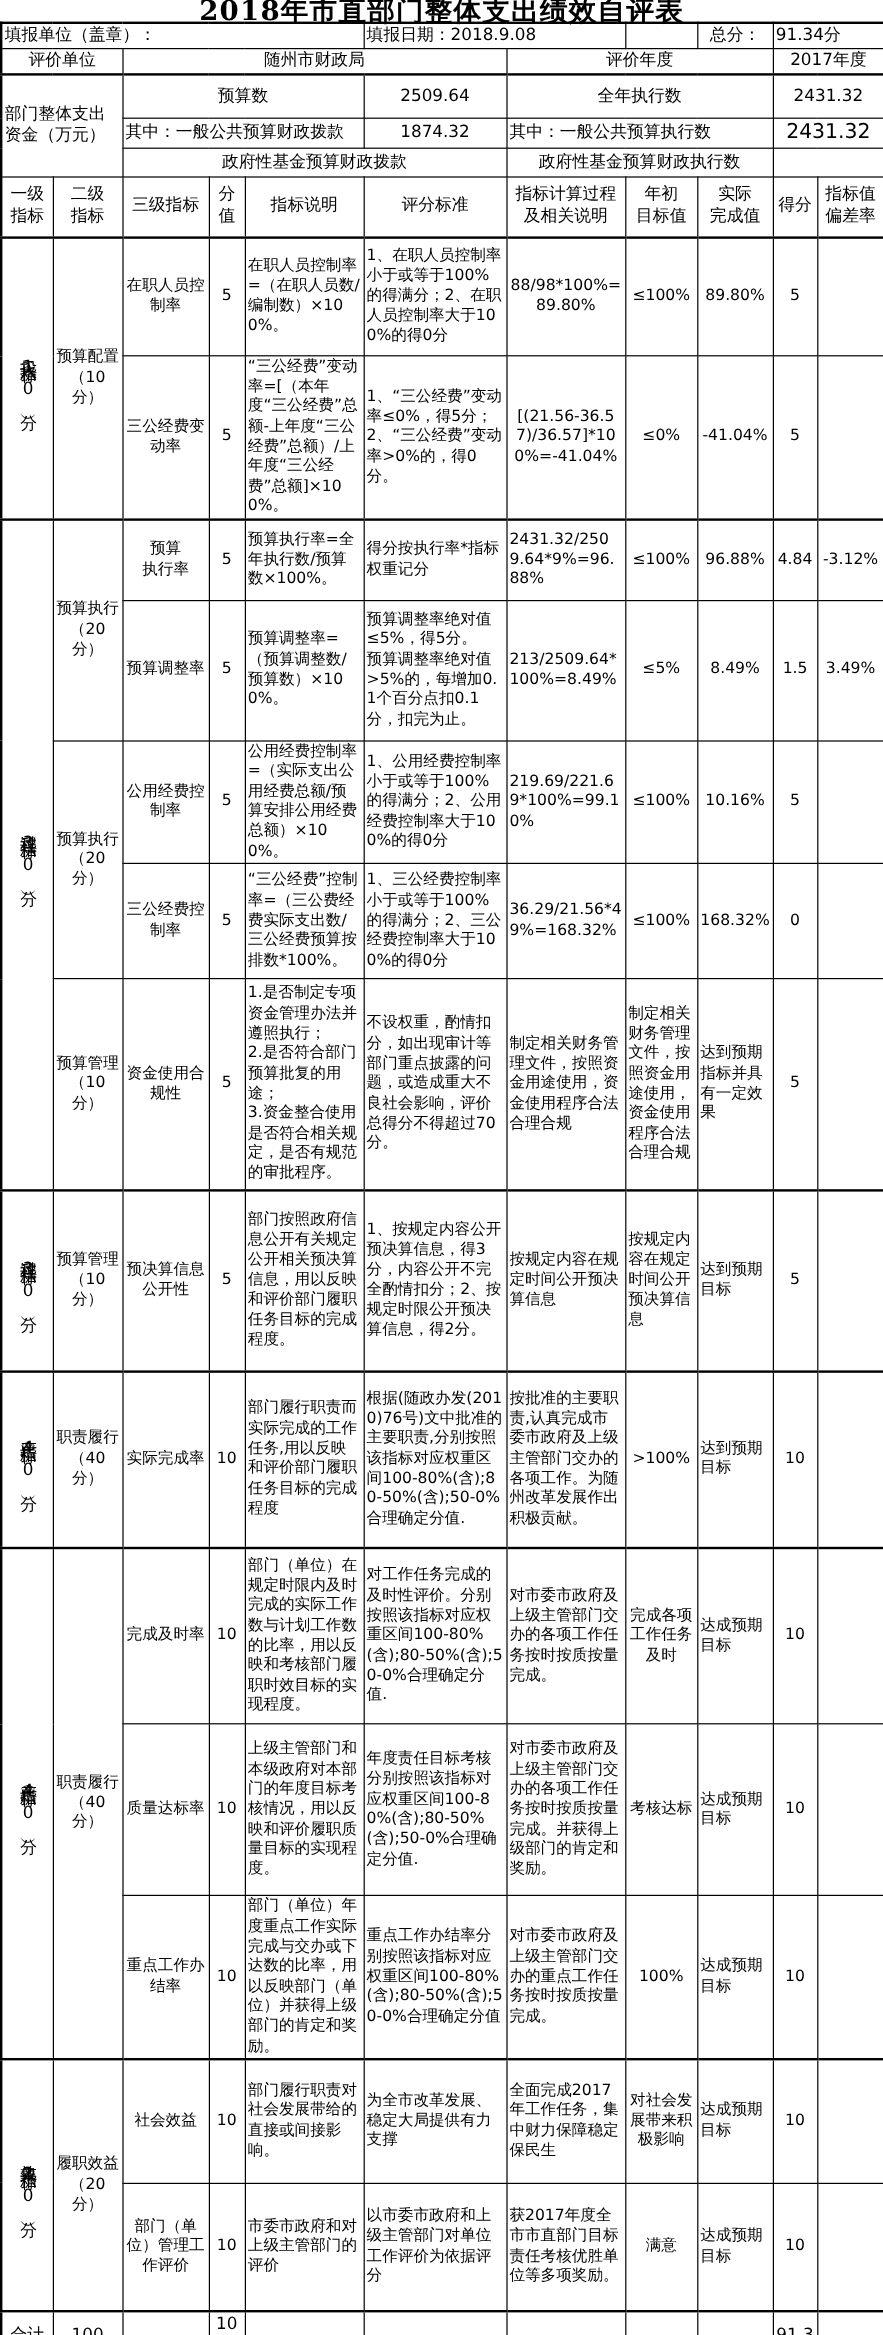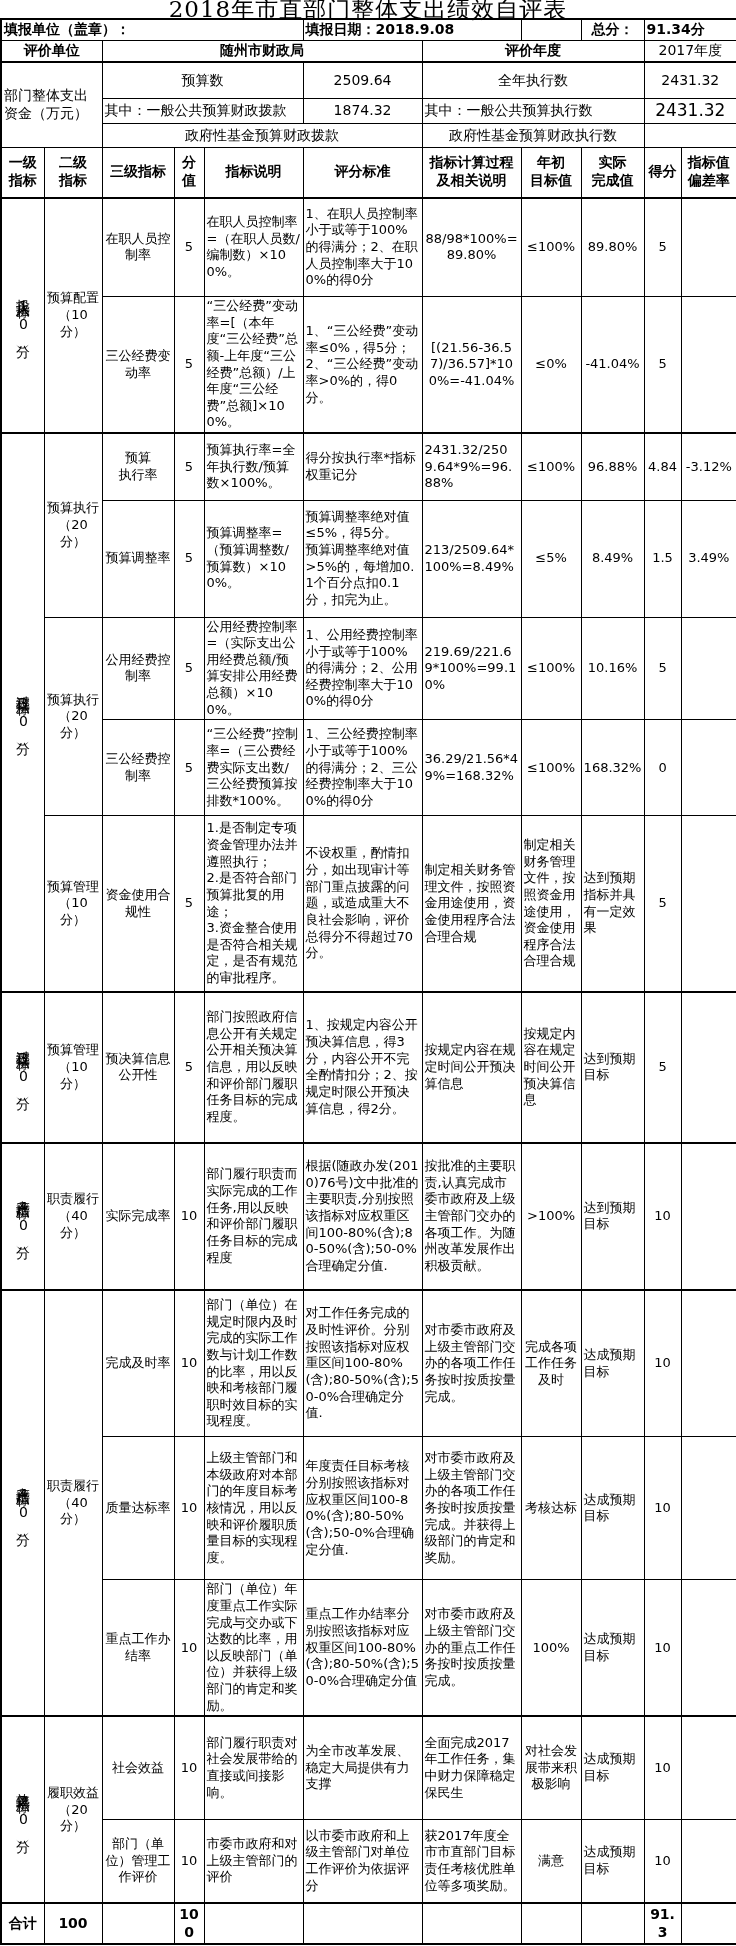--- a/index.html
+++ b/index.html
@@ -1,24 +1,24 @@
 <!DOCTYPE html>
 <html><head>
 <meta charset="utf-8">
 <style>
   html,body{margin:0;padding:0;background:#fff;color:#000;}
   #page{width:736px;font-family:"DejaVu Sans","Liberation Sans",sans-serif;}
   .doc-title{height:18px;display:flex;align-items:center;justify-content:center;
-    font-size:23px;font-weight:normal;letter-spacing:1px;font-family:"DejaVu Serif","Liberation Serif",serif;}
+    font-size:23px;font-weight:bold;letter-spacing:1px;font-family:"DejaVu Serif","Liberation Serif",serif;}
   table{border-collapse:collapse;table-layout:fixed;width:736px;border:2px solid #000;}
   td,th{border:1px solid #000;padding:1px 2px;font-size:13px;line-height:1.28;
     vertical-align:middle;overflow:hidden;white-space:pre-wrap;word-break:break-all;font-weight:normal;}
   .c{text-align:center;}
   .l{text-align:left;}
-  .b{font-weight:bold;}
+  .b{font-weight:normal;}
   .f14{font-size:14px;}
   .big{font-size:17px;}
   .vertcell{text-align:center;}
   .vert{display:inline-block;writing-mode:vertical-lr;text-orientation:upright;
     letter-spacing:2px;font-size:14px;line-height:1.1;}
   tr.thick td, tr.thick th{border-top-width:2px;}
 </style>
 </head>
 <body>
 
@@ -271,21 +271,21 @@
       <td class="c">10</td>
       <td class="l">部门履行职责对社会发展带给的直接或间接影响。</td>
       <td class="l">为全市改革发展、稳定大局提供有力支撑</td>
       <td class="l">全面完成2017年工作任务，集中财力保障稳定保民生</td>
       <td class="c">对社会发展带来积极影响</td>
       <td class="l">达成预期目标</td>
       <td class="c">10</td>
       <td class="c"></td>
     </tr>
 
-    <tr style="height:84px">
+    <tr style="height:107px">
       <td class="c">部门（单位）管理工作评价</td>
       <td class="c">10</td>
       <td class="l">市委市政府和对上级主管部门的评价</td>
       <td class="l">以市委市政府和上级主管部门对单位工作评价为依据评分</td>
       <td class="l">获2017年度全市市直部门目标责任考核优胜单位等多项奖励。</td>
       <td class="c">满意</td>
       <td class="l">达成预期目标</td>
       <td class="c">10</td>
       <td class="c"></td>
     </tr>

